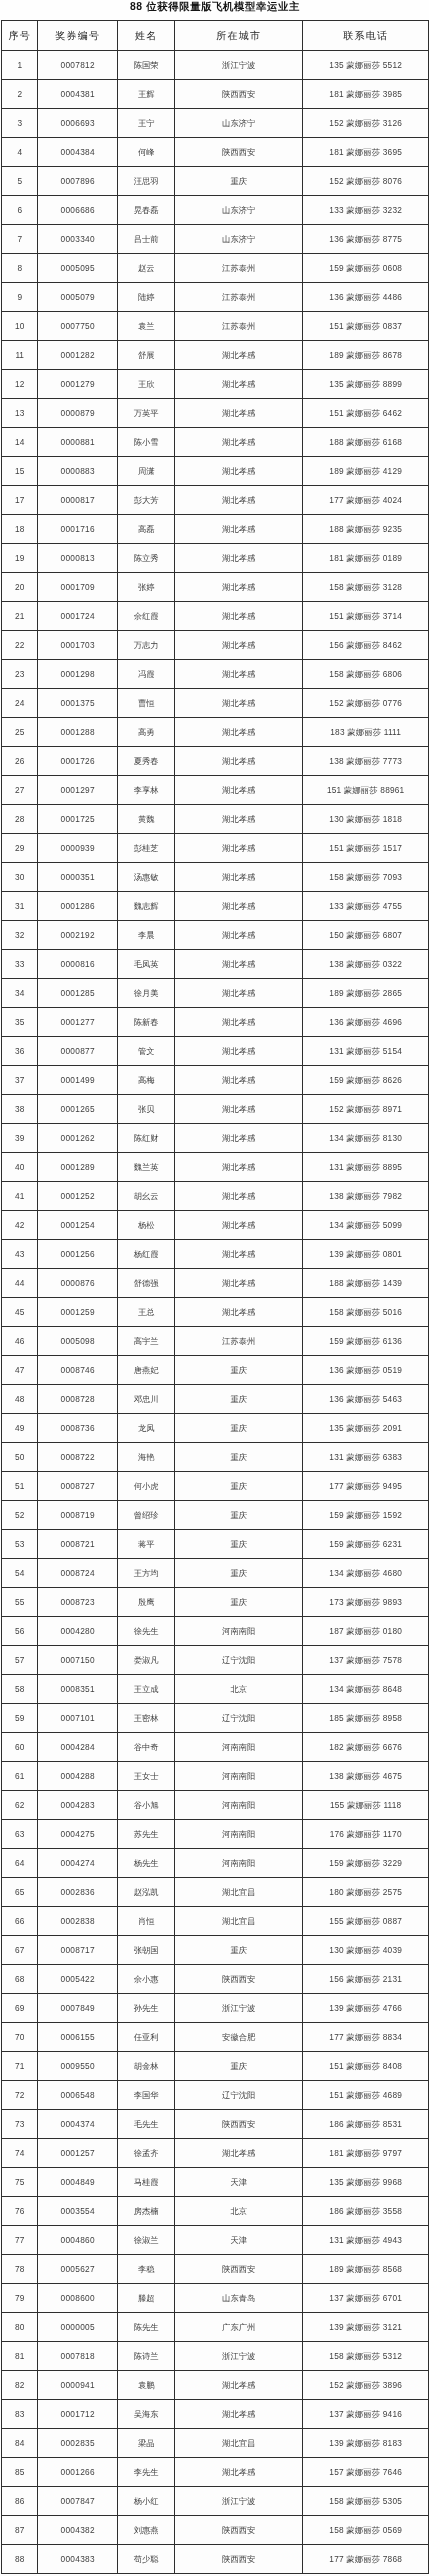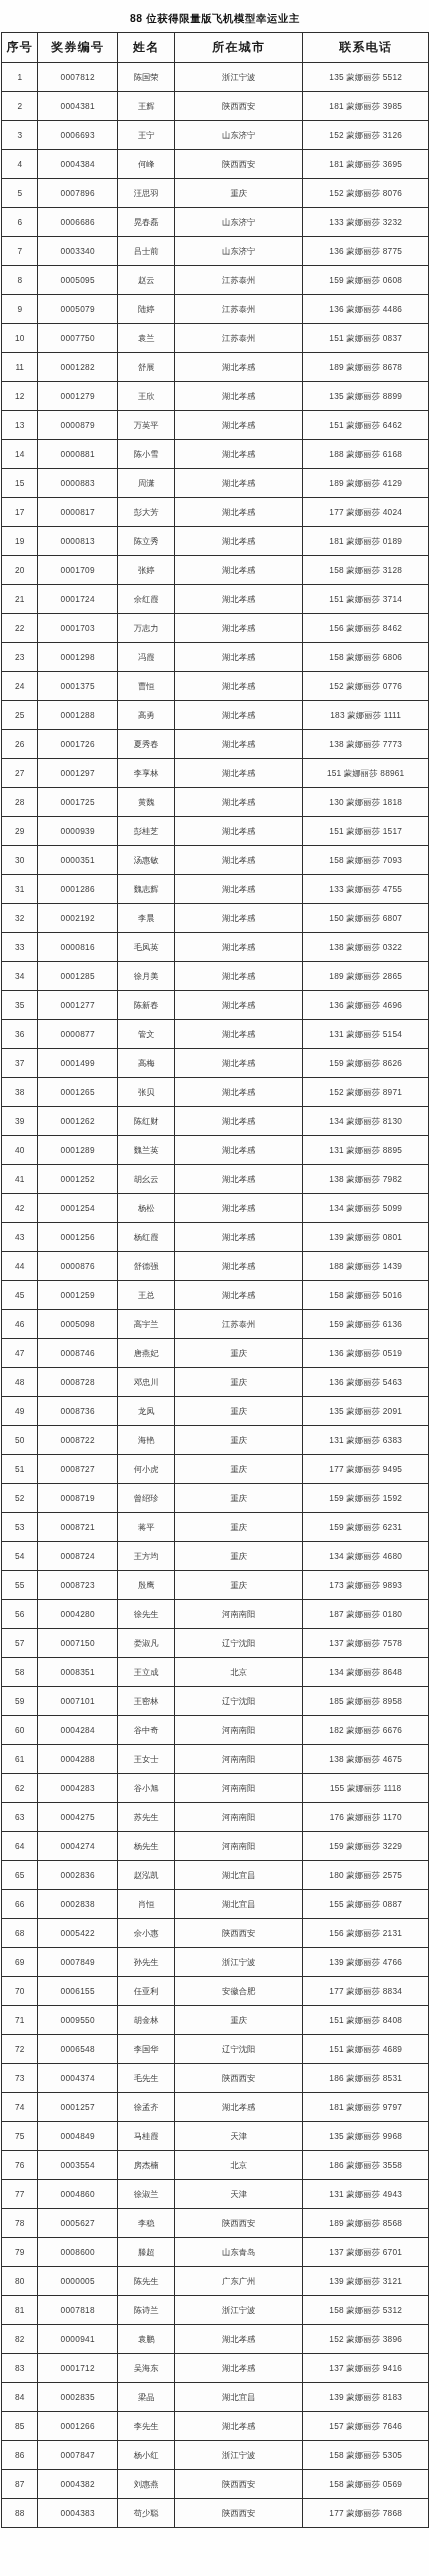--- a/index.html
+++ b/index.html
@@ -9,21 +9,21 @@
     color:#3c3c3c;
     -webkit-font-smoothing:antialiased;
   }
   .page{width:430px;height:2576px;overflow:hidden;background:#fefefe;}
   .page-title{
     text-align:center;
     font-size:10.4px;
     font-weight:bold;
     color:#151515;
     letter-spacing:0.6px;
-    padding-top:12px;
+    padding-top:0;
     padding-bottom:6.1px;
   }
   table.prize-table{
     border-collapse:collapse;
     table-layout:fixed;
     width:427px;
     margin-left:1.2px;
   }
   table.prize-table col.c-no{width:36px;}
   table.prize-table col.c-ticket{width:80px;}
@@ -33,22 +33,22 @@
   table.prize-table th, table.prize-table td{
     border:1.2px solid #2e2e2e;
     text-align:center;
     vertical-align:middle;
     overflow:hidden;
     white-space:nowrap;
     background:#fdfdfd;
   }
   table.prize-table th{
     height:27px;
-    font-size:12px;
-    font-weight:bold;
+    font-size:10px;
+    font-weight:normal;
     color:#1c1c1c;
     letter-spacing:1.2px;
   }
   table.prize-table td{
     height:26px; 
     font-size:8.3px;
     color:#3e3e3e;
   }
   td.cell-no{font-size:8px;color:#444;}
   td.cell-ticket{letter-spacing:0.3px;}
@@ -184,20 +184,27 @@
           <td class="cell-phone">189 蒙娜丽莎 4129</td>
         </tr>
         <tr>
           <td class="cell-no">17</td>
           <td class="cell-ticket">0000817</td>
           <td class="cell-name">彭大芳</td>
           <td class="cell-city">湖北孝感</td>
           <td class="cell-phone">177 蒙娜丽莎 4024</td>
         </tr>
         <tr>
+          <td class="cell-no">18</td>
+          <td class="cell-ticket">0001716</td>
+          <td class="cell-name">高磊</td>
+          <td class="cell-city">湖北孝感</td>
+          <td class="cell-phone">188 蒙娜丽莎 9235</td>
+        </tr>
+        <tr>
           <td class="cell-no">19</td>
           <td class="cell-ticket">0000813</td>
           <td class="cell-name">陈立秀</td>
           <td class="cell-city">湖北孝感</td>
           <td class="cell-phone">181 蒙娜丽莎 0189</td>
         </tr>
         <tr>
           <td class="cell-no">20</td>
           <td class="cell-ticket">0001709</td>
           <td class="cell-name">张婷</td>
@@ -518,20 +525,27 @@
           <td class="cell-name">赵泓凯</td>
           <td class="cell-city">湖北宜昌</td>
           <td class="cell-phone">180 蒙娜丽莎 2575</td>
         </tr>
         <tr>
           <td class="cell-no">66</td>
           <td class="cell-ticket">0002838</td>
           <td class="cell-name">肖恒</td>
           <td class="cell-city">湖北宜昌</td>
           <td class="cell-phone">155 蒙娜丽莎 0887</td>
+        </tr>
+        <tr>
+          <td class="cell-no">67</td>
+          <td class="cell-ticket">0008717</td>
+          <td class="cell-name">张朝国</td>
+          <td class="cell-city">重庆</td>
+          <td class="cell-phone">130 蒙娜丽莎 4039</td>
         </tr>
         <tr>
           <td class="cell-no">68</td>
           <td class="cell-ticket">0005422</td>
           <td class="cell-name">余小惠</td>
           <td class="cell-city">陕西西安</td>
           <td class="cell-phone">156 蒙娜丽莎 2131</td>
         </tr>
         <tr>
           <td class="cell-no">69</td>

